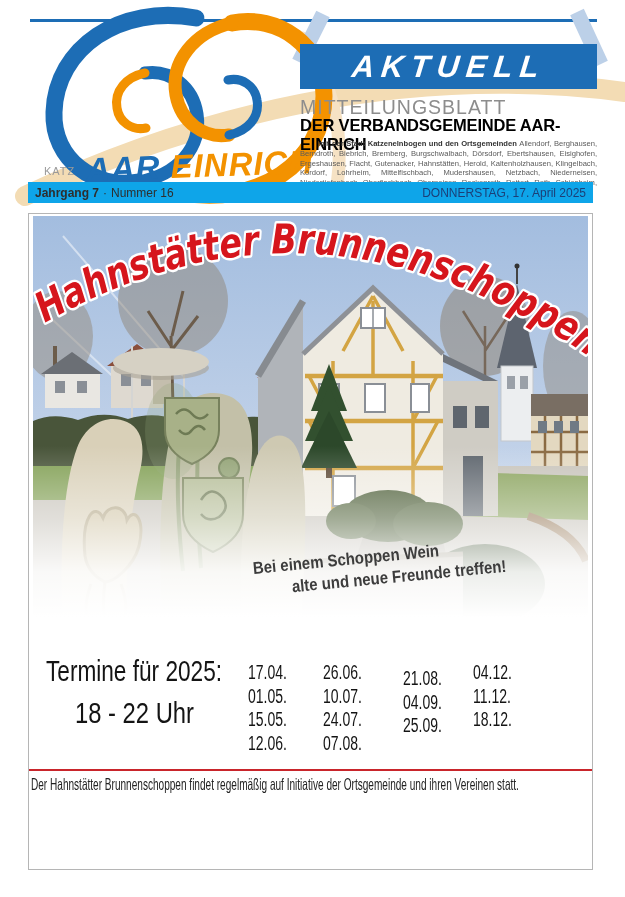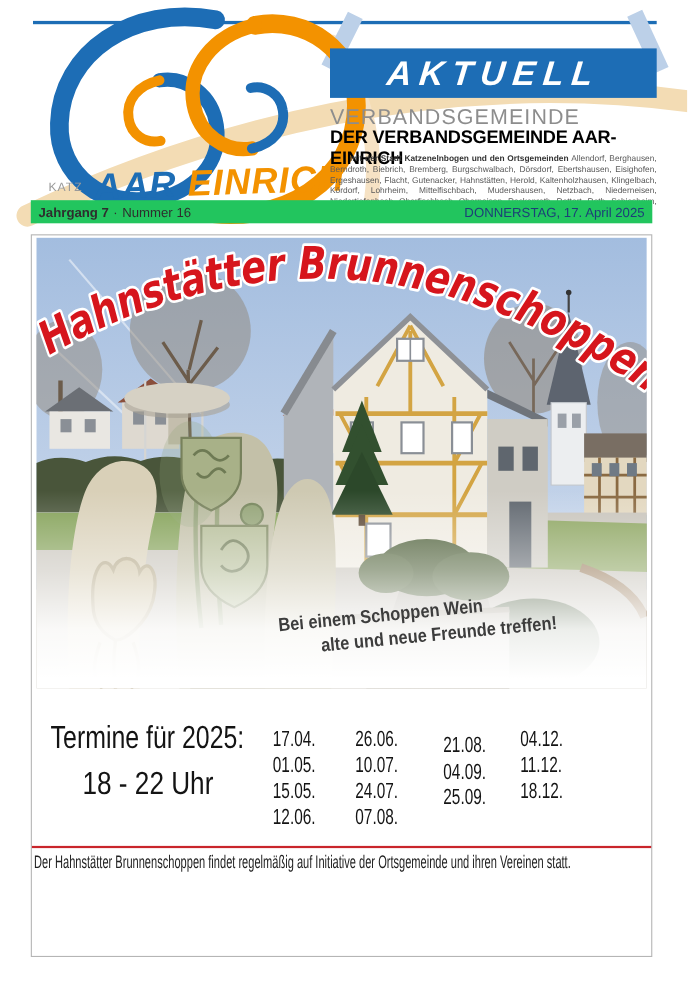--- a/index.html
+++ b/index.html
@@ -19,21 +19,21 @@
   .aktuell-box{left:300px;top:44px;width:297px;height:45px;background:#1d6db5;
                display:flex;align-items:center;justify-content:center;}
   .aktuell-box span{color:#fff;font-size:31px;font-weight:bold;font-style:italic;
                     letter-spacing:7px;transform:skewX(-6deg);}
   .subtitle1{left:300px;top:96px;font-size:19.5px;color:#8d8d8d;letter-spacing:1px;}
   .subtitle2{left:300px;top:116px;font-size:16.5px;color:#000000;font-weight:bold;letter-spacing:-0.2px;}
   .munis{left:300px;top:139px;width:297px;font-size:7.6px;line-height:9.8px;color:#5a5a5a;
          text-align:justify;}
   .munis b{color:#333;padding-left:18px;}
 
-  .issue-bar{left:28px;top:182px;width:565px;height:21px;background:#22c55e;
+  .issue-bar{left:28px;top:182px;width:565px;height:21px;background:#0ea5e9;
              display:flex;justify-content:space-between;align-items:center;
              padding:0 7px;box-sizing:border-box;font-size:12px;color:#2e2e2e;}
   .issue-left b{font-weight:bold;}
   .issue-sep{margin:0 4px;}
   .issue-date{color:#1c3f77;font-weight:normal;}
 
   
   .flyer{left:28px;top:213px;width:565px;height:657px;border:1px solid #b5b5b5;
          background:#fff;box-sizing:border-box;}
   .scene{position:absolute;left:4px;top:2px;}
@@ -78,21 +78,21 @@
   <div class="abs logo-text">
     <span class="logo-aar">AAR</span><span class="logo-einrich">EINRICH</span>
   </div>
 
   <div class="abs katz">KATZ</div>
 
   <div class="abs aktuell-box">
     <span>AKTUELL</span>
   </div>
 
-  <div class="abs subtitle1">VERBANDSGEMEINDE</div>
+  <div class="abs subtitle1">MITTEILUNGSBLATT</div>
   <div class="abs subtitle2">DER VERBANDSGEMEINDE AAR-EINRICH</div>
 
   <div class="abs munis"><b>mit der Stadt Katzenelnbogen und den Ortsgemeinden </b><span>Allendorf, Berghausen, Berndroth, Biebrich, Bremberg, Burgschwalbach, Dörsdorf, Ebertshausen, Eisighofen, Ergeshausen, Flacht, Gutenacker, Hahnstätten, Herold, Kaltenholzhausen, Klingelbach, Kördorf, Lohrheim, Mittelfischbach, Mudershausen, Netzbach, Niederneisen, Niedertiefenbach, Oberfischbach, Oberneisen, Reckenroth, Rettert, Roth, Schiesheim, Schönborn</span></div>
 
   <div class="abs issue-bar">
     <span class="issue-left"><b>Jahrgang 7</b><span class="issue-sep">·</span><span>Nummer 16</span></span>
     <span class="issue-date">DONNERSTAG, 17. April 2025</span>
   </div>
 
   <div class="abs flyer">

